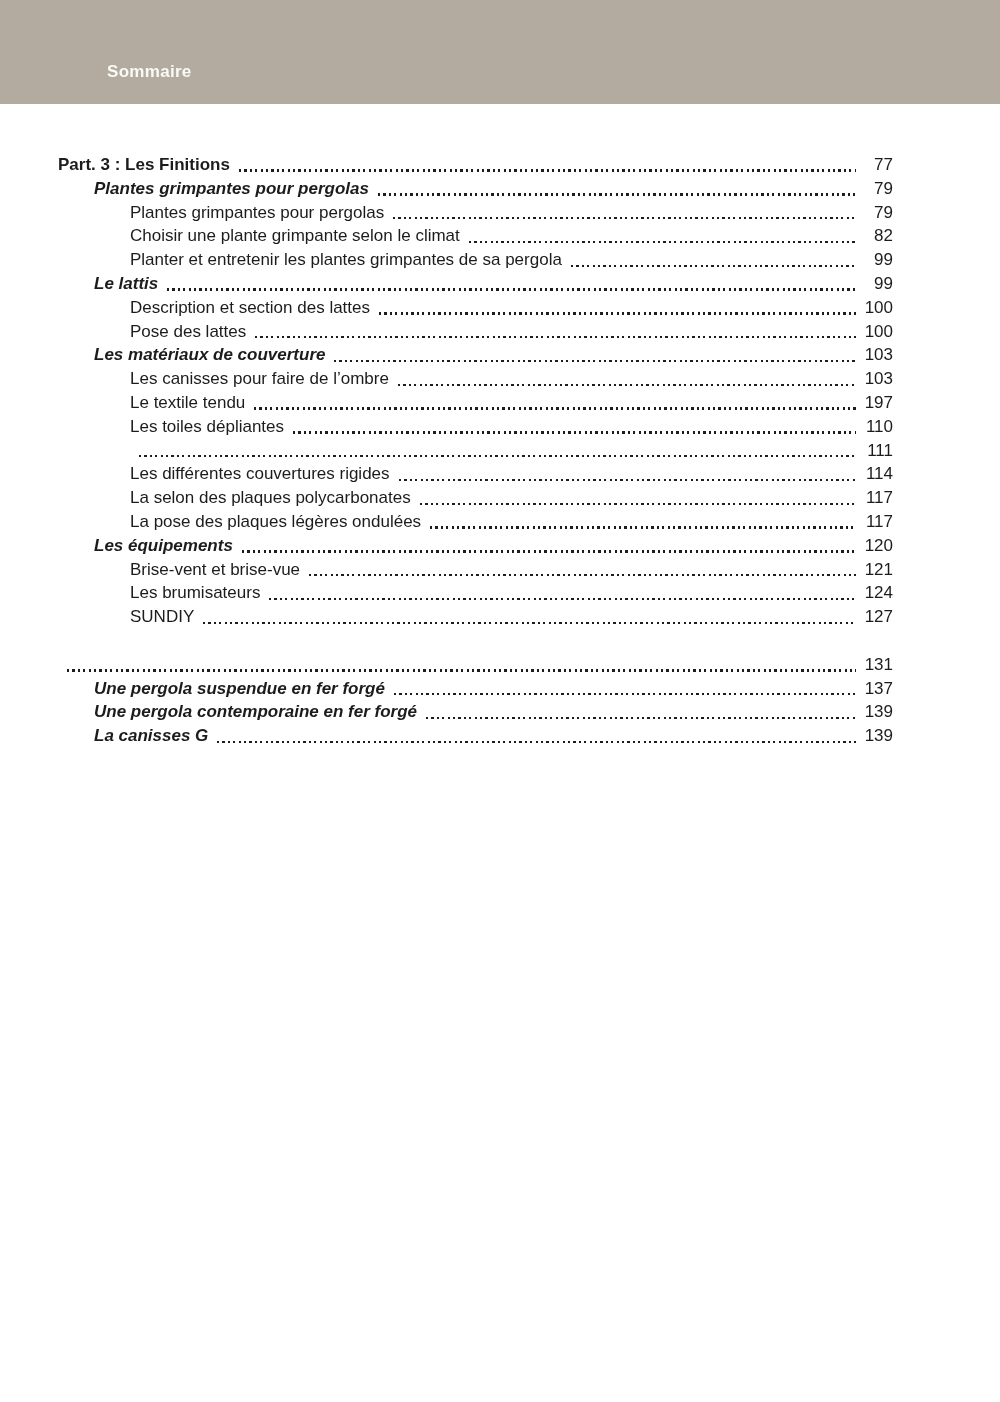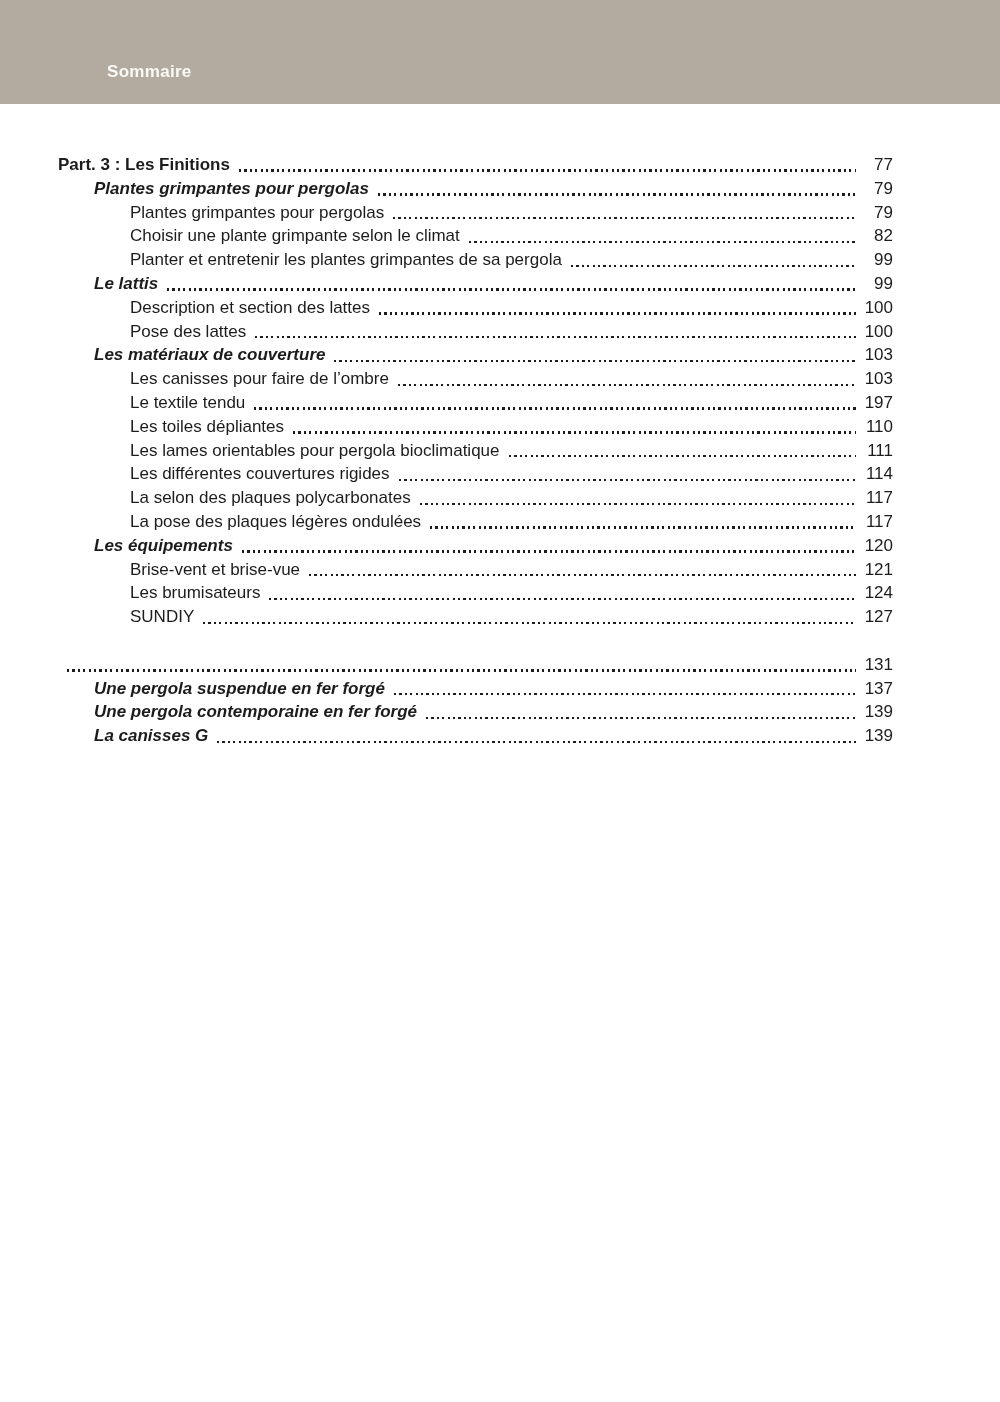--- a/index.html
+++ b/index.html
@@ -133,21 +133,20 @@
         <span class="label">Le textile tendu</span>
         <span class="leader"></span>
         <span class="pagenum">197</span>
       </div>
       <div class="row level-2">
         <span class="label">Les toiles dépliantes</span>
         <span class="leader"></span>
         <span class="pagenum">110</span>
       </div>
       <div class="row level-2">
-        <span class="label">Les lames orientables pour pergola bioclimatique</span>
         <span class="leader"></span>
         <span class="pagenum">111</span>
       </div>
       <div class="row level-2">
         <span class="label">Les différentes couvertures rigides</span>
         <span class="leader"></span>
         <span class="pagenum">114</span>
       </div>
       <div class="row level-2">
         <span class="label">La selon des plaques polycarbonates</span>

